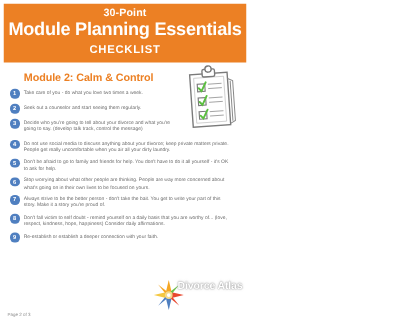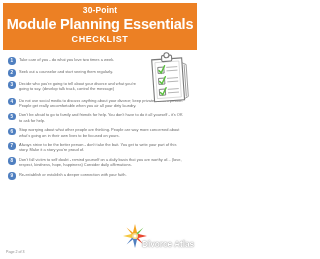--- a/index.html
+++ b/index.html
@@ -106,21 +106,21 @@
     left: 6px;
     bottom: 5px;
     color: #8a8a8a;
     font-size: 3.6px;
   }
   .logo {
     position: absolute;
     right: 6px;
     bottom: 10px;
     display: flex;
-    align-items: flex-end;
+    align-items: flex-start;
   }
   .logo-mark { width: 26px; height: 26px; }
   .logo-text {
     color: #ffffff;
     font-size: 8.4px;
     font-weight: bold;
     text-shadow: 0 0 1px rgba(120,120,120,0.9), 0 0 2px rgba(160,160,160,0.7);
     margin-left: -6px;
     letter-spacing: -0.1px;
   }
@@ -164,20 +164,21 @@
             <line x1="31" y1="41" x2="42" y2="41"></line>
           </g>
           <g stroke="#8a8a8a" stroke-width="0.8" fill="none">
             <path d="M47 12 L51 14 L51 46 L47 48"></path>
             <path d="M49 14 L49 46"></path>
           </g>
         </g>
       </svg>
     </div>
 
+    <div class="module-title">Module 2:  Calm &amp; Control</div>
 
     <ul class="list">
       <li class="item">
         <div class="badge">1</div>
         <div class="item-text">Take care of you - do what you love two times a week.</div>
       </li>
       <li class="item">
         <div class="badge">2</div>
         <div class="item-text">Seek out a counselor and start seeing them regularly.</div>
       </li>

